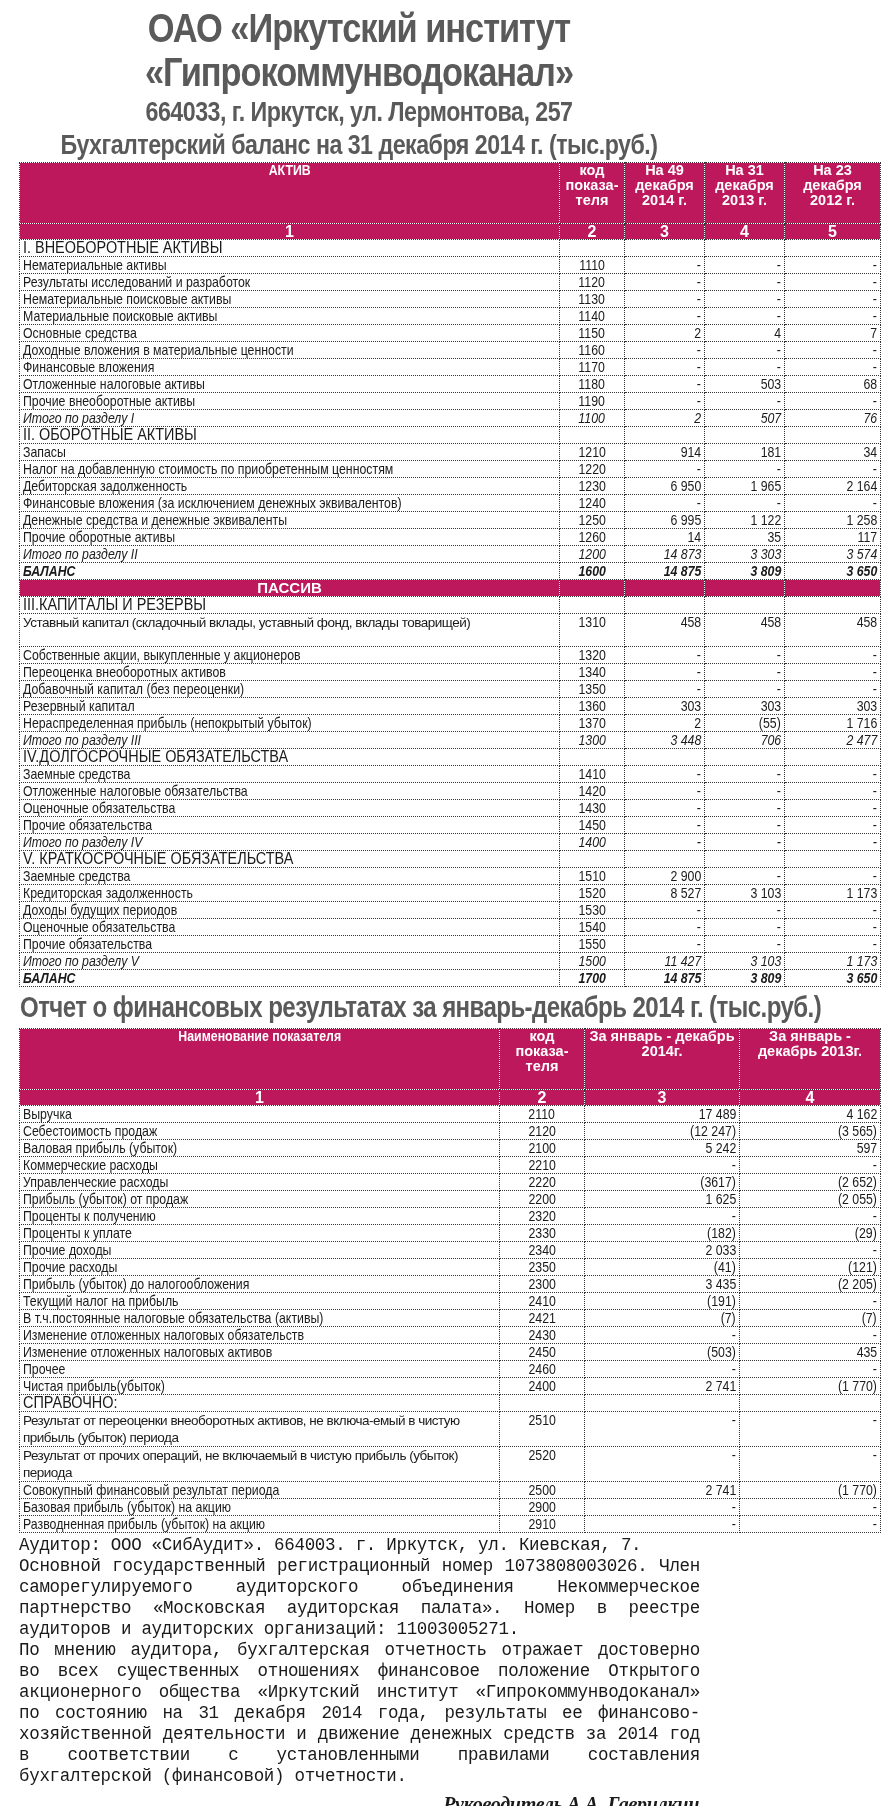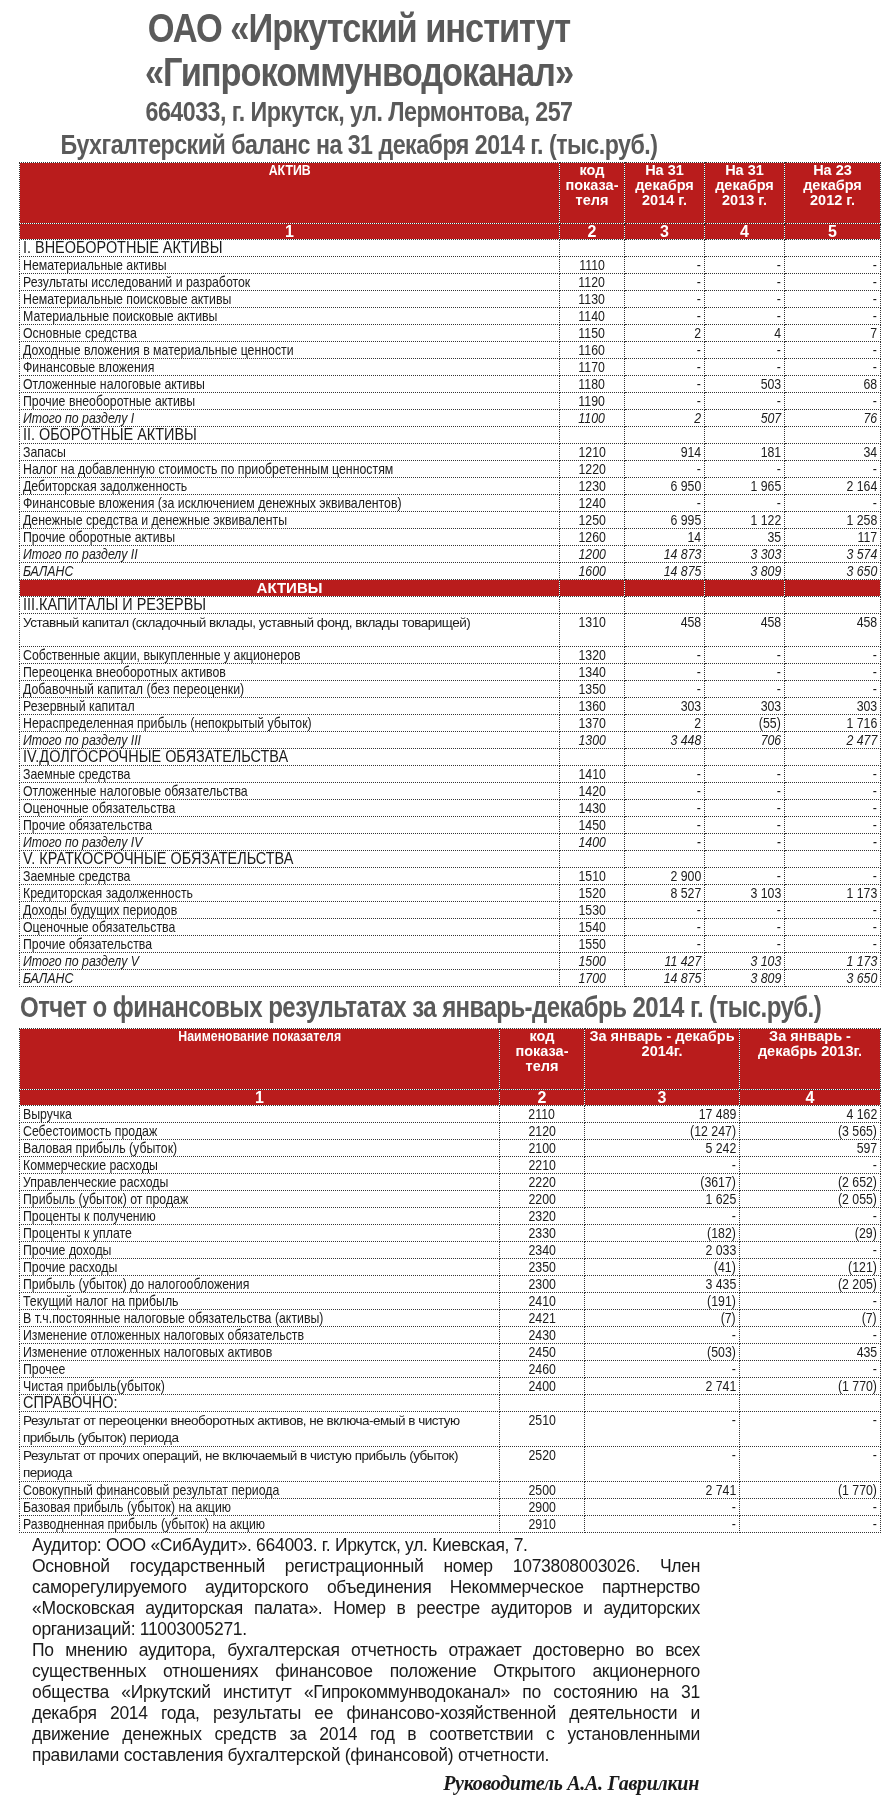--- a/index.html
+++ b/index.html
@@ -9,36 +9,36 @@
   .h-address, .h-title { font-family: "Liberation Sans", sans-serif; font-weight: bold; color: #5a5a5a; text-align: center; font-size: 27px; line-height: 33px; letter-spacing: -0.6px; transform: scaleX(0.86); transform-origin: center; }
   .h-company.l1 { margin-top: 6px; }
   .h-address { margin-top: 2px; }
   .h-fin { font-family: "Liberation Sans", sans-serif; font-weight: bold; color: #5a5a5a; font-size: 29px; line-height: 36px; letter-spacing: -0.7px; white-space: nowrap; transform: scaleX(0.83); transform-origin: left; margin-left: 16px; margin-top: 2px; }
   table { border-collapse: collapse; font-family: "Liberation Sans", sans-serif; table-layout: fixed; }
   .tbl { margin-left: 15px; width: 861px; }
   td, th { border: 1px dotted #333; padding: 0 3px; font-size: 14.5px; line-height: 16px; height: 16px; vertical-align: bottom; white-space: nowrap; overflow: hidden; }
   td .sq, th .sq { display: inline-block; transform: scaleX(0.85); transform-origin: left; }
   td.num .sq { transform-origin: right; }
   td.code .sq { transform-origin: center; }
-  th { background: #b91c1c; color: #ffffff; font-weight: bold; font-size: 14.5px; line-height: 15px; text-align: center; vertical-align: top; }
+  th { background: #be185d; color: #ffffff; font-weight: bold; font-size: 14.5px; line-height: 15px; text-align: center; vertical-align: top; }
   th .sq { transform-origin: center; }
   th.hdr-tall { height: 60px; }
   th.hdr-nums { height: 15px; line-height: 15px; vertical-align: bottom; font-size: 16px; }
   td.name { text-align: left; }
   td.code { text-align: center; }
   td.num { text-align: right; }
   tr.section td.name { font-weight: normal; font-size: 17px; }
   tr.total td { font-style: italic; }
-  tr.balance td { font-weight: normal; font-style: italic; margin-top: 23px; }
+  tr.balance td { font-weight: bold; font-style: italic; margin-top: 23px; }
   tr.wrap td.name { white-space: normal; height: 32px; vertical-align: top; }
   tr.wrap td.name .sq { display: inline; transform: none; font-size: 13.5px; letter-spacing: -0.5px; }
   tr.wrap td.code, tr.wrap td.num { vertical-align: top; }
   tr.passiv th { height: 16px; vertical-align: bottom; line-height: 16px; font-size: 15px; }
   .fin { margin-left: 15px; width: 861px; margin-top: 3px; }
-  .auditor { font-family: Liberation Sans, sans-serif; font-size: 17.5px; line-height: 21px; color: #1a1a1a; margin: 2px 14px 0 28px; text-align: justify; letter-spacing: -0.3px; }
+  .auditor { font-family: Liberation Mono, monospace; font-size: 17.5px; line-height: 21px; color: #1a1a1a; margin: 2px 14px 0 15px; text-align: justify; letter-spacing: -0.3px; }
   .auditor p { margin: 0; }
   .signature { font-family: "Liberation Serif", serif; font-style: italic; font-weight: bold; font-size: 20px; text-align: right; margin-right: 15px; margin-top: 6px; letter-spacing: -0.3px; }
 </style>
 </head>
 <body>
 
 <div class="page">
   <div class="h-company l1">ОАО «Иркутский институт</div>
   <div class="h-company">«Гипрокоммунводоканал»</div>
   <div class="h-address">664033, г. Иркутск, ул. Лермонтова, 257</div>
@@ -49,21 +49,21 @@
       <col style="width:540px">
         <col style="width:65px">
         <col style="width:80px">
         <col style="width:80px">
         <col style="width:96px">
     </colgroup>
     <thead>
       <tr>
         <th class="hdr-tall"><span class="sq">АКТИВ</span></th>
         <th class="hdr-tall" style="white-space:normal"><span>код показа- теля</span></th>
-        <th class="hdr-tall" style="white-space:normal"><span>На 31 декабря 2014 г.</span></th>
+        <th class="hdr-tall" style="white-space:normal"><span>На 49 декабря 2014 г.</span></th>
         <th class="hdr-tall" style="white-space:normal"><span>На 31 декабря 2013 г.</span></th>
         <th class="hdr-tall" style="white-space:normal"><span>На 23 декабря 2012 г.</span></th>
       </tr>
       <tr>
         <th class="hdr-nums">1</th>
         <th class="hdr-nums">2</th>
         <th class="hdr-nums">3</th>
         <th class="hdr-nums">4</th>
         <th class="hdr-nums">5</th>
       </tr>
@@ -205,21 +205,21 @@
         <tr class="balance">
           <td class="name"><span class="sq">БАЛАНС</span></td>
           <td class="code"><span class="sq">1600</span></td>
           <td class="num"><span class="sq">14 875</span></td>
           <td class="num"><span class="sq">3 809</span></td>
           <td class="num"><span class="sq">3 650</span></td>
         </tr>
       </tbody>
     <tbody>
       <tr class="passiv">
-        <th>АКТИВЫ</th>
+        <th>ПАССИВ</th>
         <th></th>
         <th></th>
         <th></th>
         <th></th>
       </tr>
     </tbody>
     <tbody id="passiv-body">
         <tr class="section">
           <td class="name"><span class="sq">III.КАПИТАЛЫ  И  РЕЗЕРВЫ</span></td>
           <td class="code"><span class="sq"></span></td>

